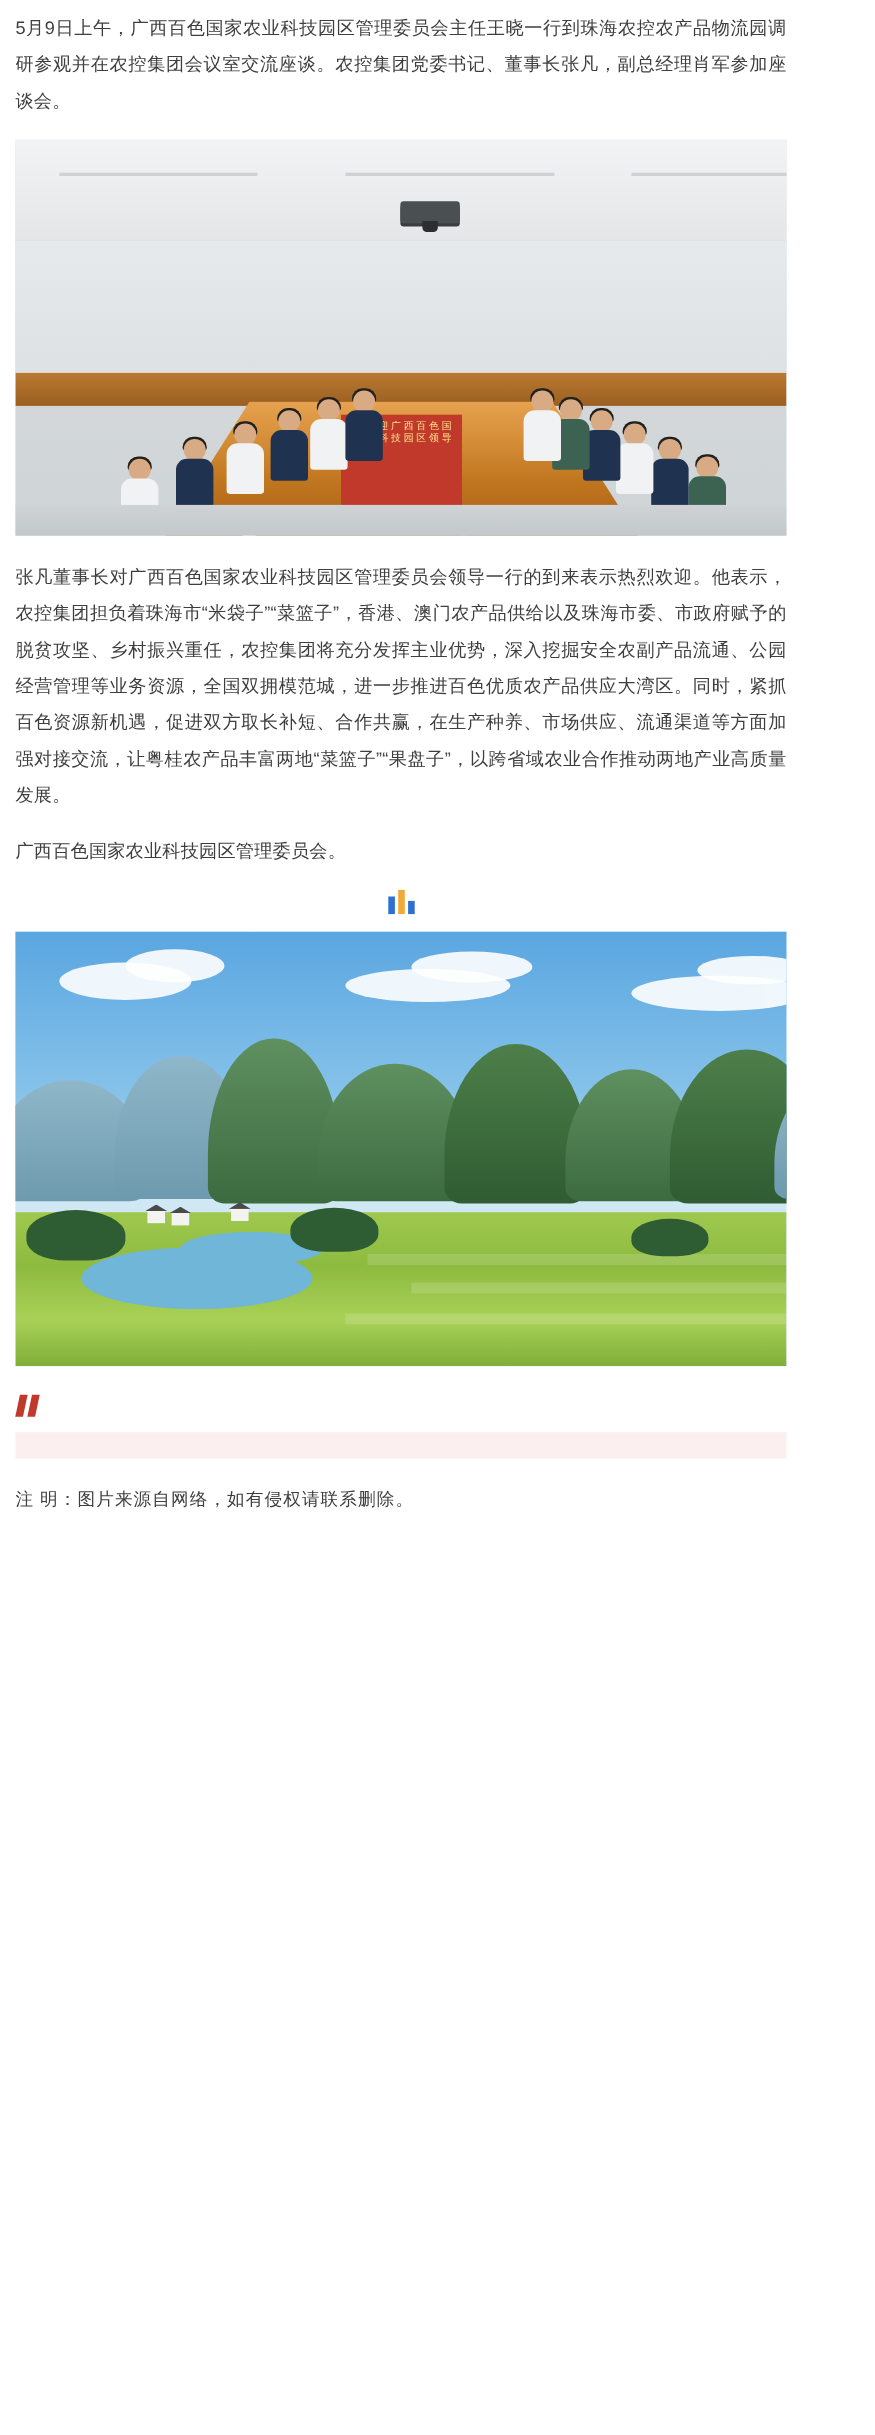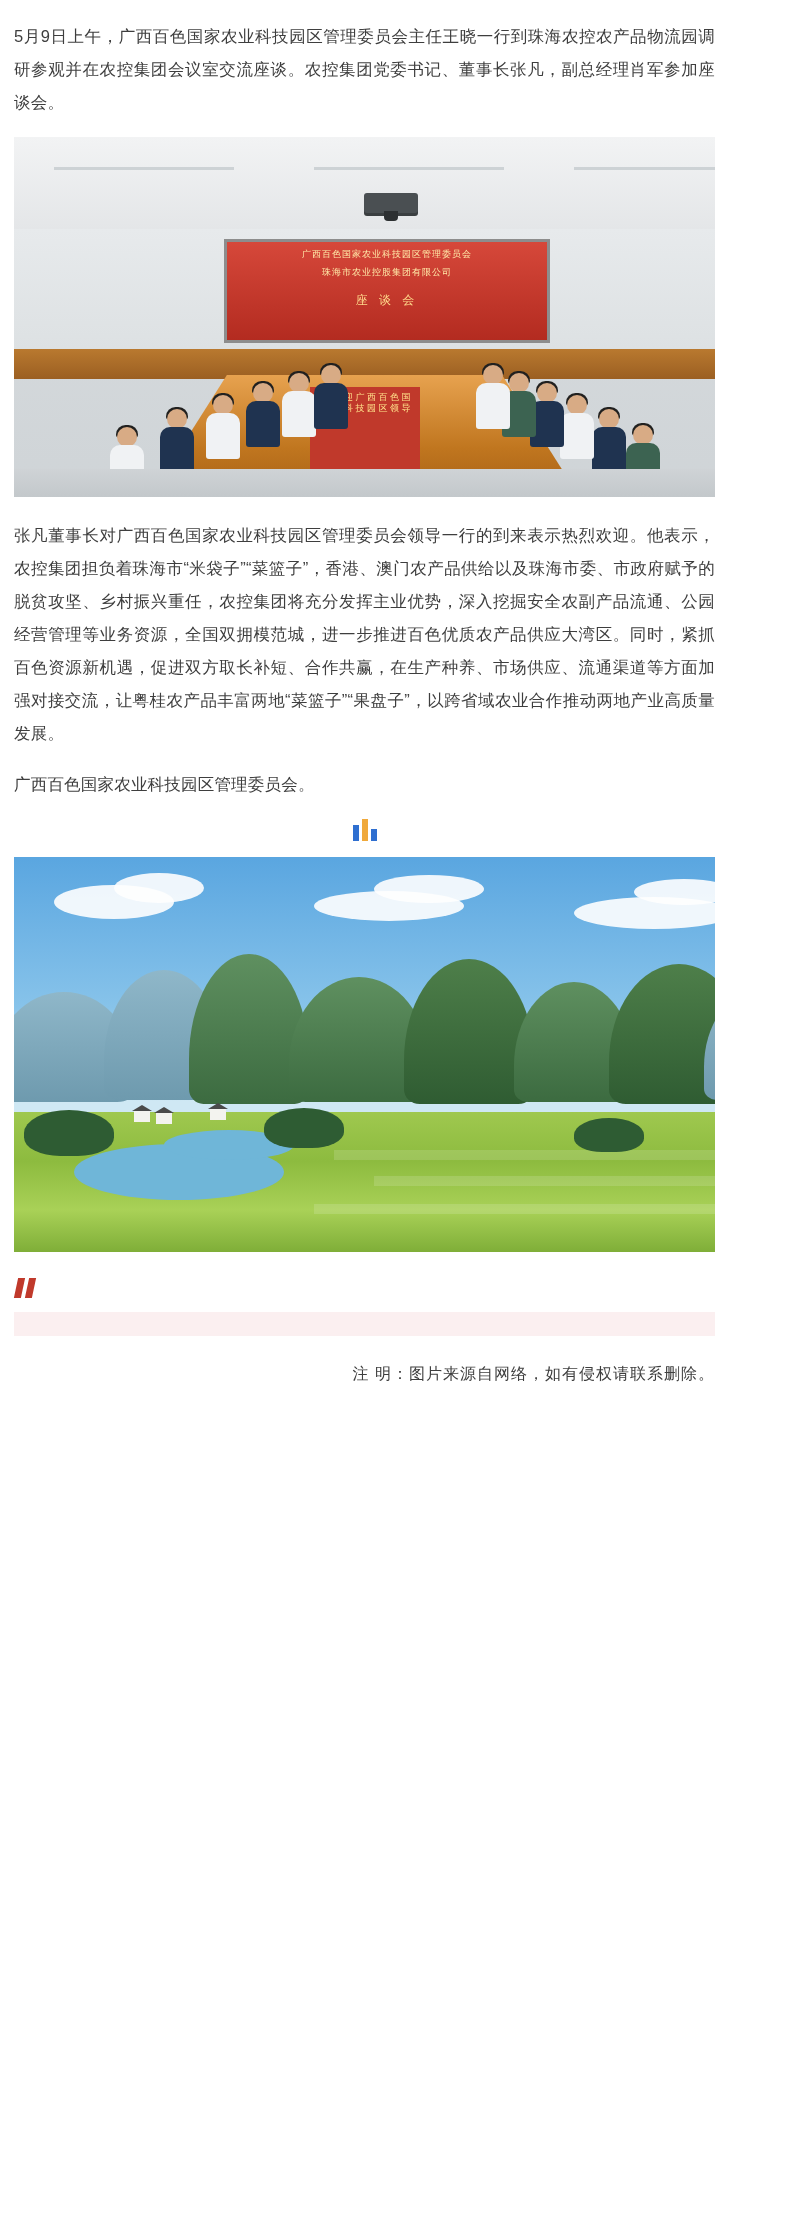--- a/index.html
+++ b/index.html
@@ -8,21 +8,21 @@
     background: #ffffff;
   }
   body {
     width: 795px;
     font-family: "Liberation Sans", sans-serif;
     color: #3e3e3e;
   }
   .page {
     width: 729px;
     box-sizing: border-box;
-    padding: 20px 14px 30px 14px;
+    padding: 10px 14px 30px 14px;
   }
   p.para {
     font-size: 16.5px;
     line-height: 2.0;
     margin: 0 0 18px 0;
     text-align: justify;
     color: #3e3e3e;
     letter-spacing: 0.2px;
   }
   .photo-frame {
@@ -164,45 +164,40 @@
   
   .redrule { display: flex; gap: 4px; margin: 26px 0 14px 2px; }
   .redrule i { display: block; width: 7px; height: 20px; background: #c0392b; transform: skewX(-12deg); }
   .notebox {
     background: #fbeff0; padding: 18px 20px 6px 20px; box-sizing: border-box;
   }
   .notebox p {
     font-size: 16.5px; line-height: 2.0; margin: 0 0 16px 0; text-align: justify;
     color: #3e3e3e;
   }
-  .tail { font-size: 16px; line-height: 2.0; margin: 22px 0 0 0; color: #3e3e3e; text-align: right; }
+  .tail { font-size: 16px; line-height: 2.0; margin: 22px 0 0 0; color: #3e3e3e; }
   .tail.sp { letter-spacing: 1px; }
 </style>
 </head>
 <body>
 
 <div class="page">
 
   <p class="para">5月9日上午，广西百色国家农业科技园区管理委员会主任王晓一行到珠海农控农产品物流园调研参观并在农控集团会议室交流座谈。农控集团党委书记、董事长张凡，副总经理肖军参加座谈会。</p>
 
   <div class="photo-frame">
     <div class="meeting">
       <div class="m-ceiling"></div>
       <div class="m-ceil-line" style="left:40px;width:180px;"></div>
       <div class="m-ceil-line" style="left:300px;width:190px;"></div>
       <div class="m-ceil-line" style="left:560px;width:180px;"></div>
       <div class="m-proj"></div>
 
       <div class="m-backwall"></div>
 
-      <div class="m-screen">
-        <div class="l1">广西百色国家农业科技园区管理委员会</div>
-        <div class="l2">珠海市农业控股集团有限公司</div>
-        <div class="l3">座 谈 会</div>
-      </div>
 
       <div class="m-woodwall"></div>
 
       <div class="m-table"></div>
       <div class="m-banner">热 烈 欢 迎 广 西 百 色 国 家 农 业 科 技 园 区 领 导</div>
 
       <div class="person w" style="left:96px; top:290px;">
           <div class="hair"></div>
           <div class="head"></div>
           <div class="body"></div>

